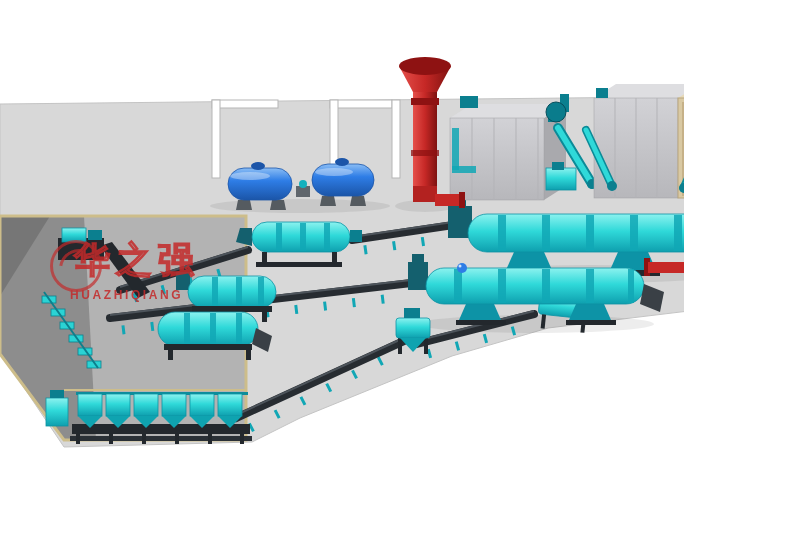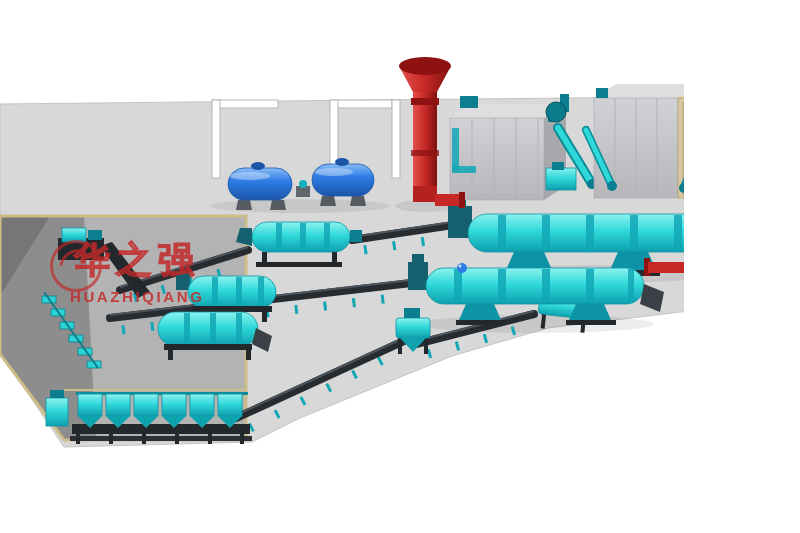--- a/index.html
+++ b/index.html
@@ -62,21 +62,21 @@
     transform:rotate(-35deg);
   }
   .wm-logo-cn{
     position:absolute;left:24px;top:16px;white-space:nowrap;
     font-size:36px;font-weight:bold;letter-spacing:6px;line-height:1;
     color:rgba(200,50,50,.22);
     -webkit-text-stroke:1.3px var(--watermark-red,#c42a2a);
   }
   .wm-logo-en{
     position:absolute;left:20px;top:62px;white-space:nowrap;
-    font-size:15px;font-weight:bold;letter-spacing:2.6px;
+    font-size:12px;font-weight:bold;letter-spacing:2.6px;
     color:var(--watermark-red,#c42a2a);
   }
 </style>
 </head>
 <body>
 
 <div class="stage">
 <svg width="800" height="533" viewBox="0 0 800 533">
   <defs>
     <linearGradient id="gradCyan" x1="0" y1="0" x2="0" y2="1">

